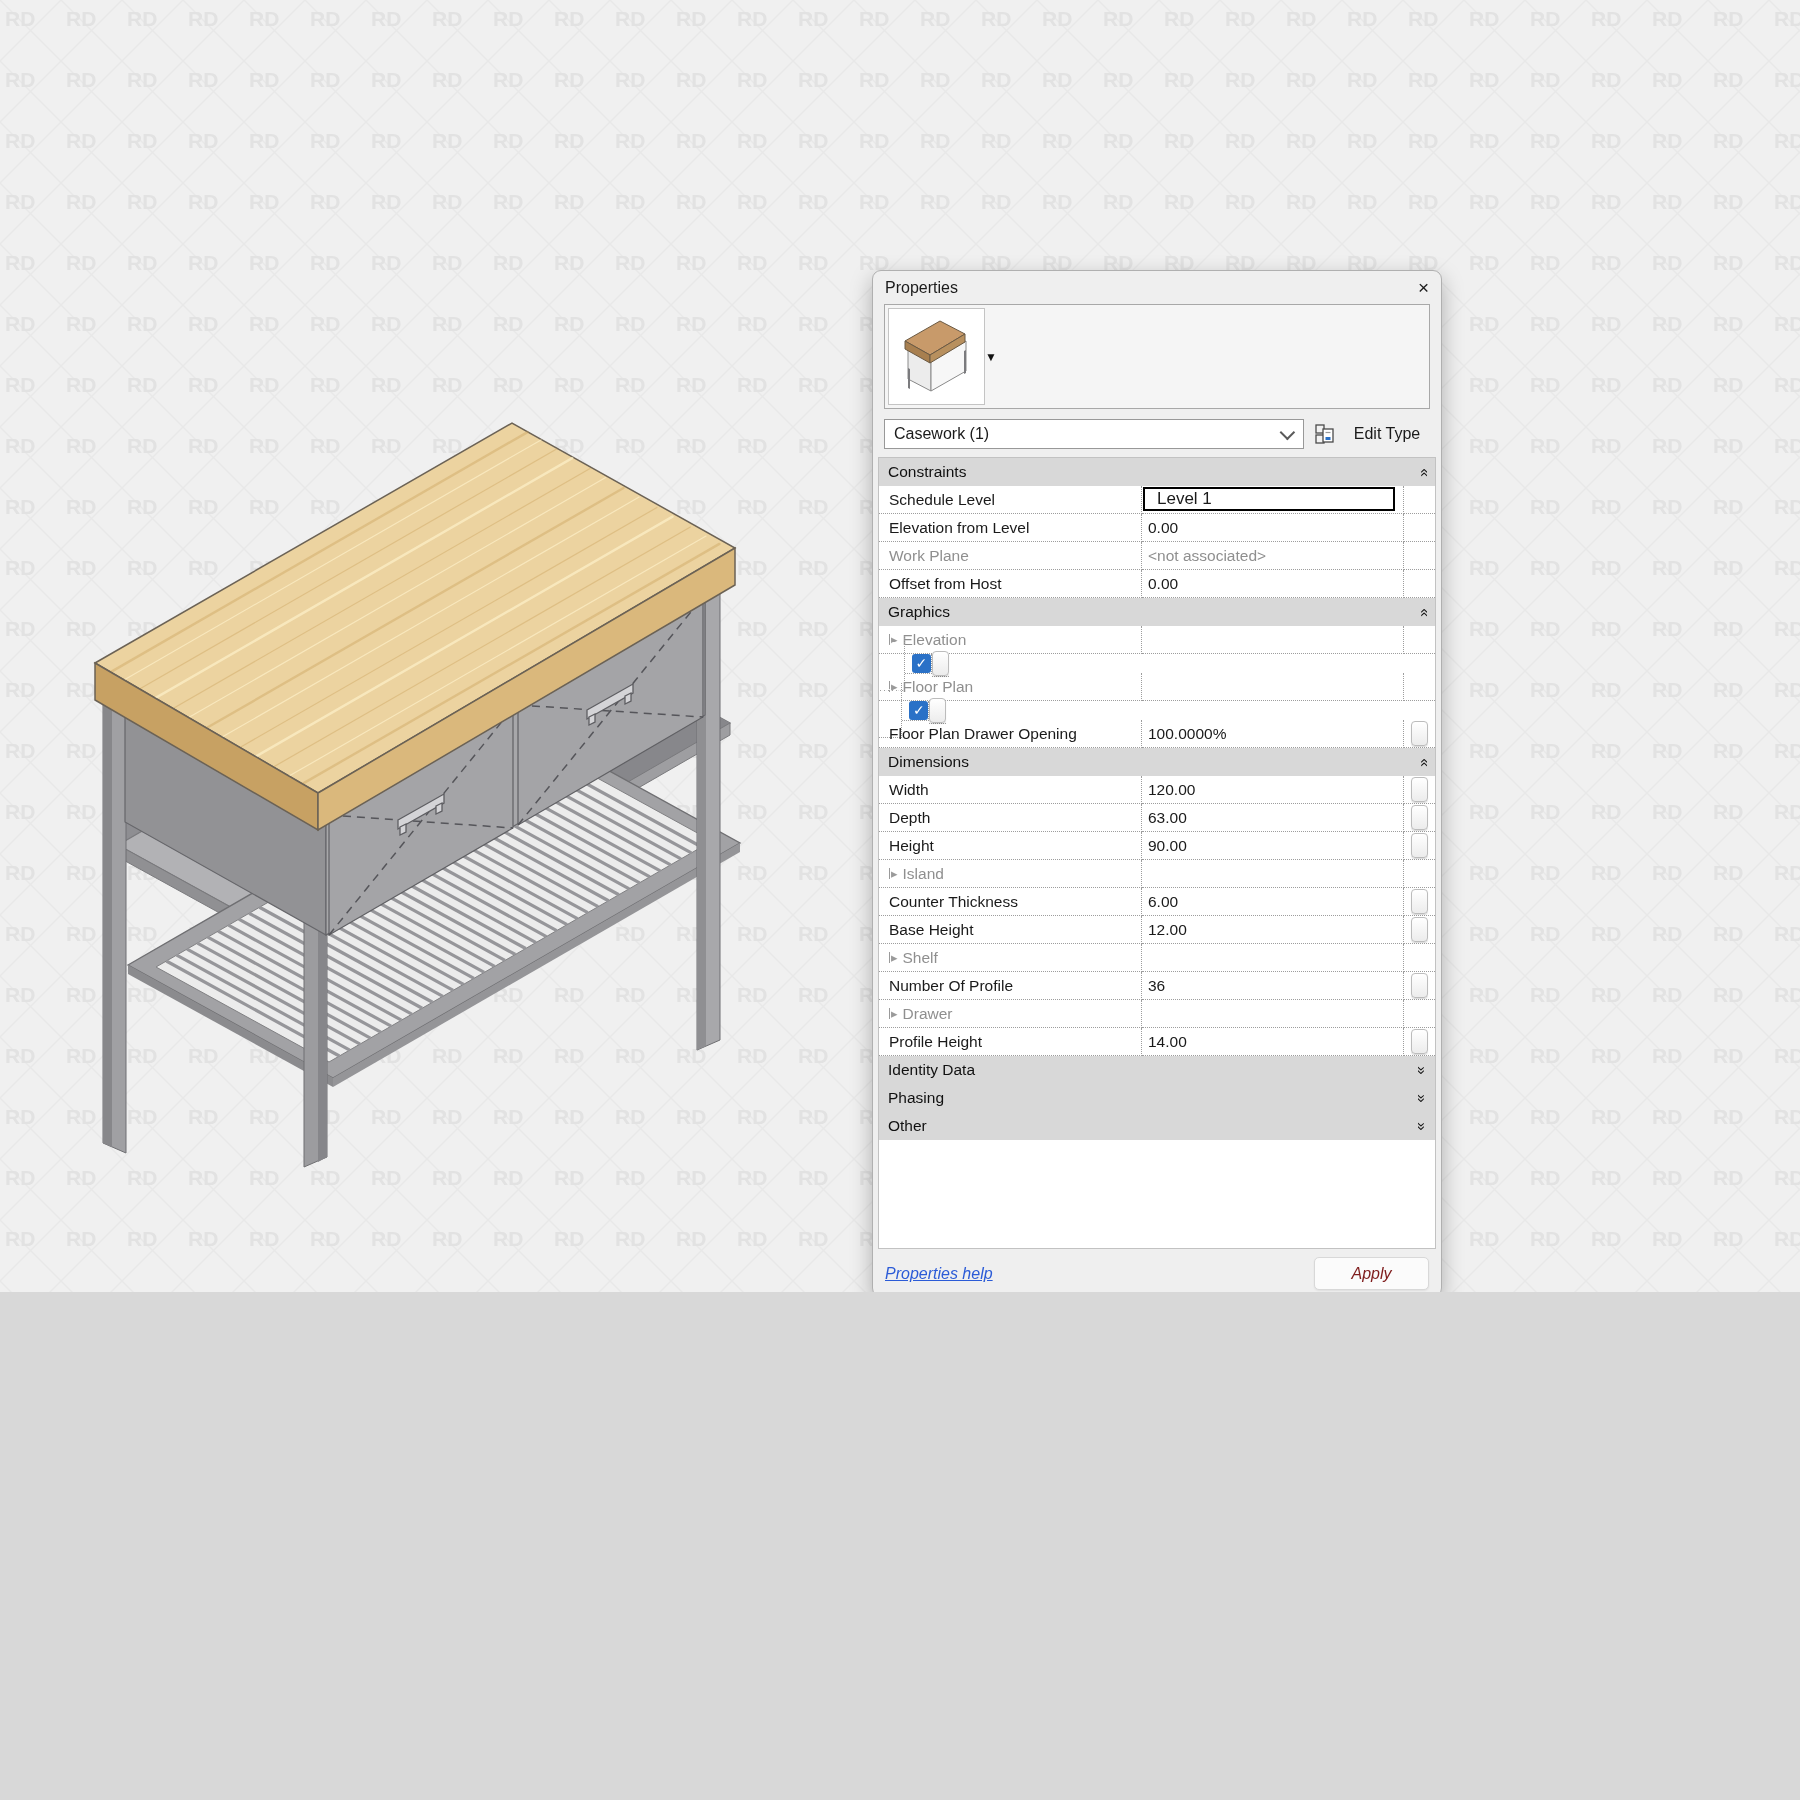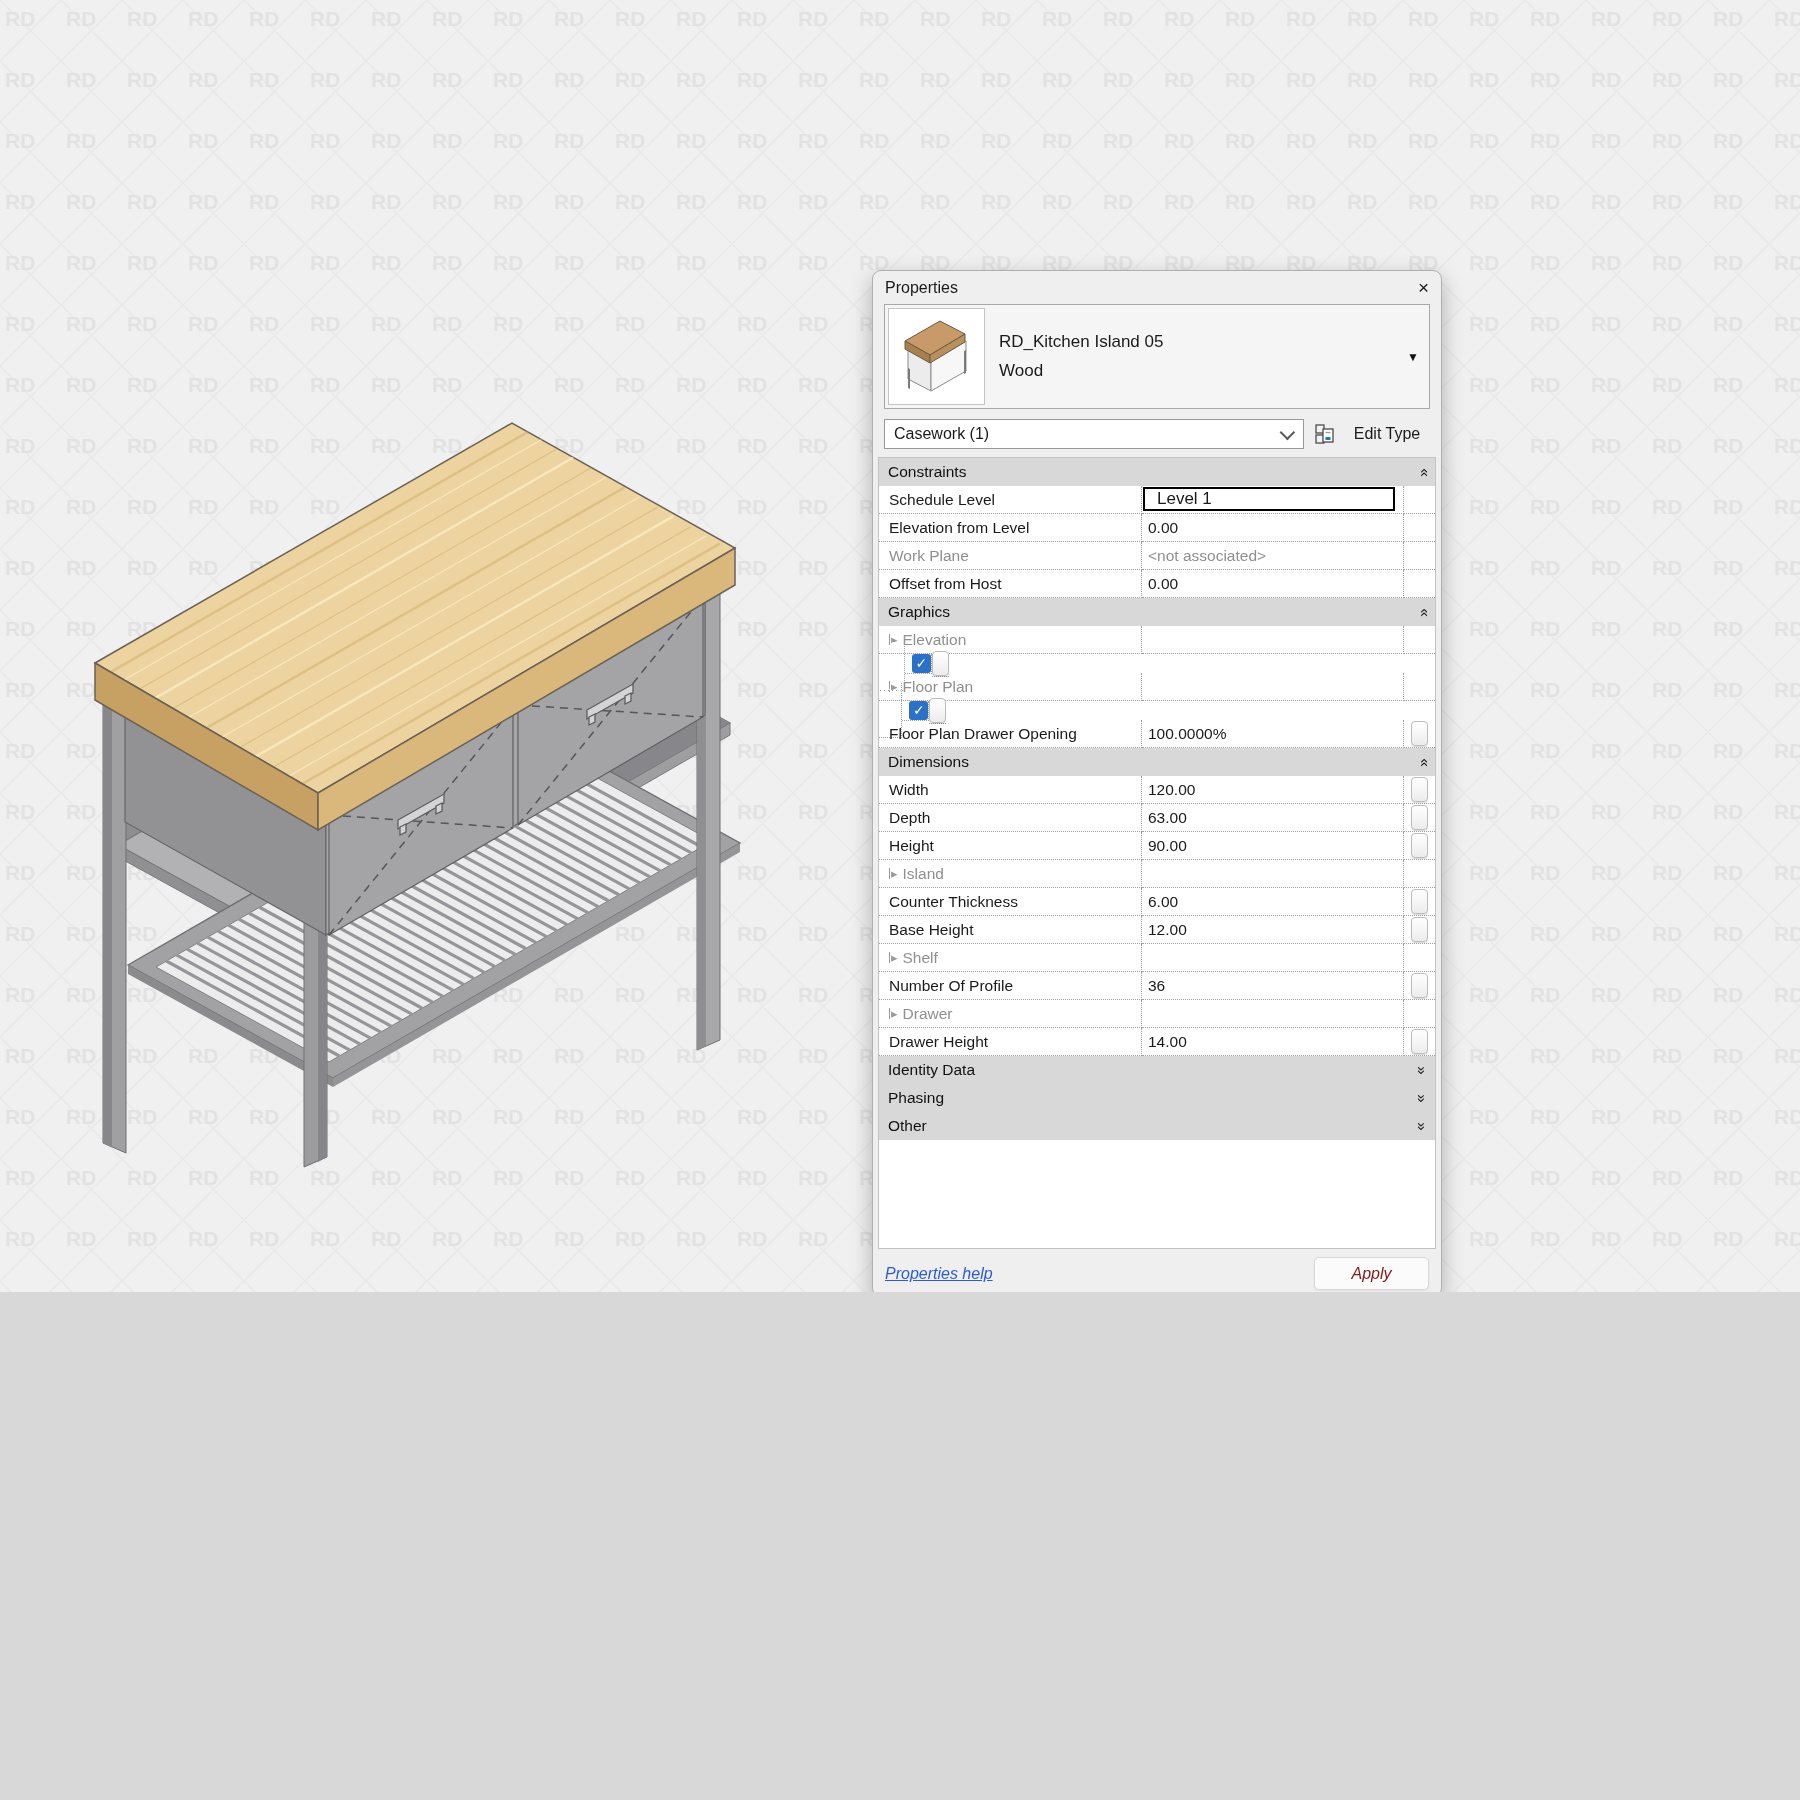--- a/index.html
+++ b/index.html
@@ -208,24 +208,20 @@
           <line x1="56" y1="50" x2="60" y2="55" stroke="#fff" stroke-width="1.5"></line>
           <polygon points="15,36 38,48 38,78 15,66" fill="#ececec" stroke="#8a8a8a" stroke-width="1"></polygon>
           <polygon points="38,48 73,28 73,58 38,78" fill="#f7f7f7" stroke="#8a8a8a" stroke-width="1"></polygon>
           <polygon points="15,55 17,56 17,76 15,75" fill="#7b7b7e"></polygon>
           <polygon points="71,38 73,37 73,60 71,61" fill="#7b7b7e"></polygon>
           <polygon points="12,28 47,8 72,21 37,42" fill="#c89a6a" stroke="#6b5a44" stroke-width="1"></polygon>
           <polygon points="12,28 37,42 37,50 12,36" fill="#a87f4f" stroke="#6b5a44" stroke-width="1"></polygon>
           <polygon points="37,42 72,21 72,29 37,50" fill="#b8905e" stroke="#6b5a44" stroke-width="1"></polygon>
         </svg>
       </div>
-      <div class="type-names">
-        <div class="family-name">RD_Kitchen Island 05</div>
-        <div class="type-name">Wood</div>
-      </div>
       <span class="ts-arrow">▼</span>
     </div>
 
     <div class="selector-row">
       <div class="combo">
         <span class="combo-label">Casework (1)</span>
         <span class="combo-chev"></span>
       </div>
       <div class="edit-type">
         <svg width="22" height="22" viewBox="0 0 22 22">
@@ -424,21 +420,21 @@
         <div class="prow subgroup">
           <div class="cell cname">
             <span class="subgroup-arrow">▸</span>
             <span>Drawer</span>
           </div>
           <div class="cell cvalue"></div>
           <div class="cell cbtn"></div>
         </div>
         <div class="prow text">
           <div class="cell cname">
-            <span>Drawer Height</span>
+            <span>Profile Height</span>
           </div>
           <div class="cell cvalue">
             <span>14.00</span>
           </div>
           <div class="cell cbtn">
             <div class="assoc-btn"></div>
           </div>
         </div>
         <div class="phead">
           <span>Identity Data</span>

